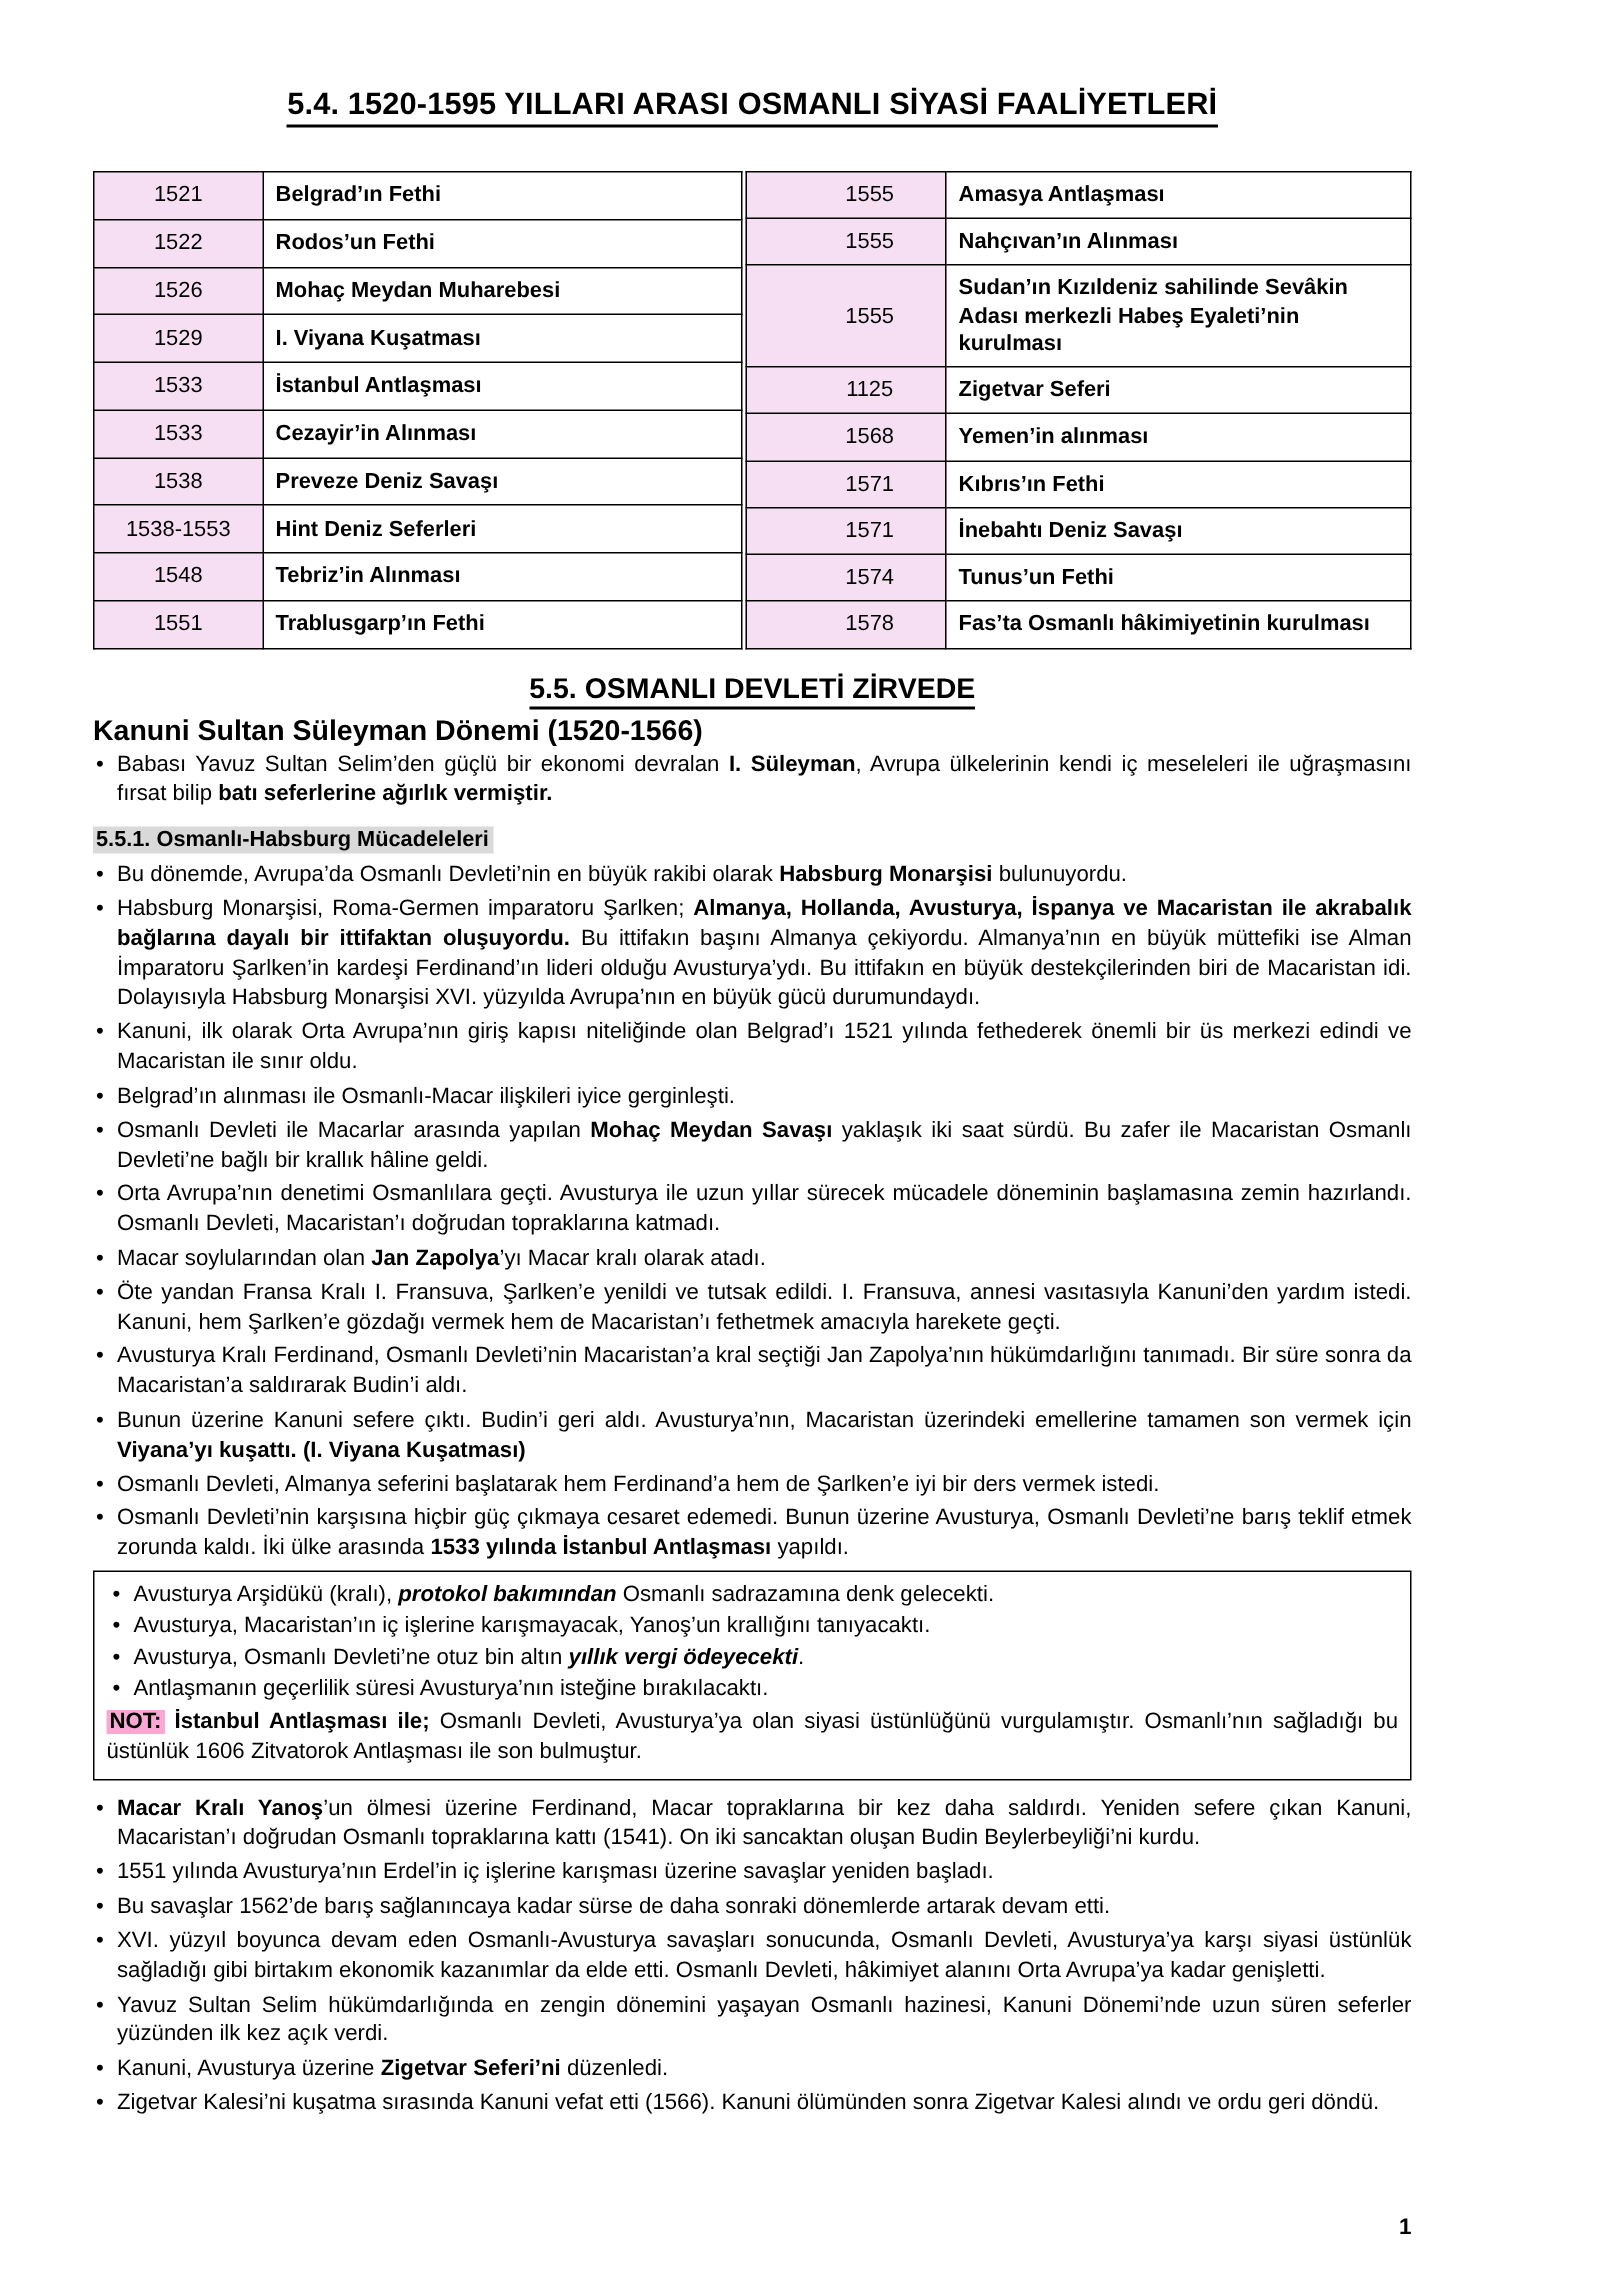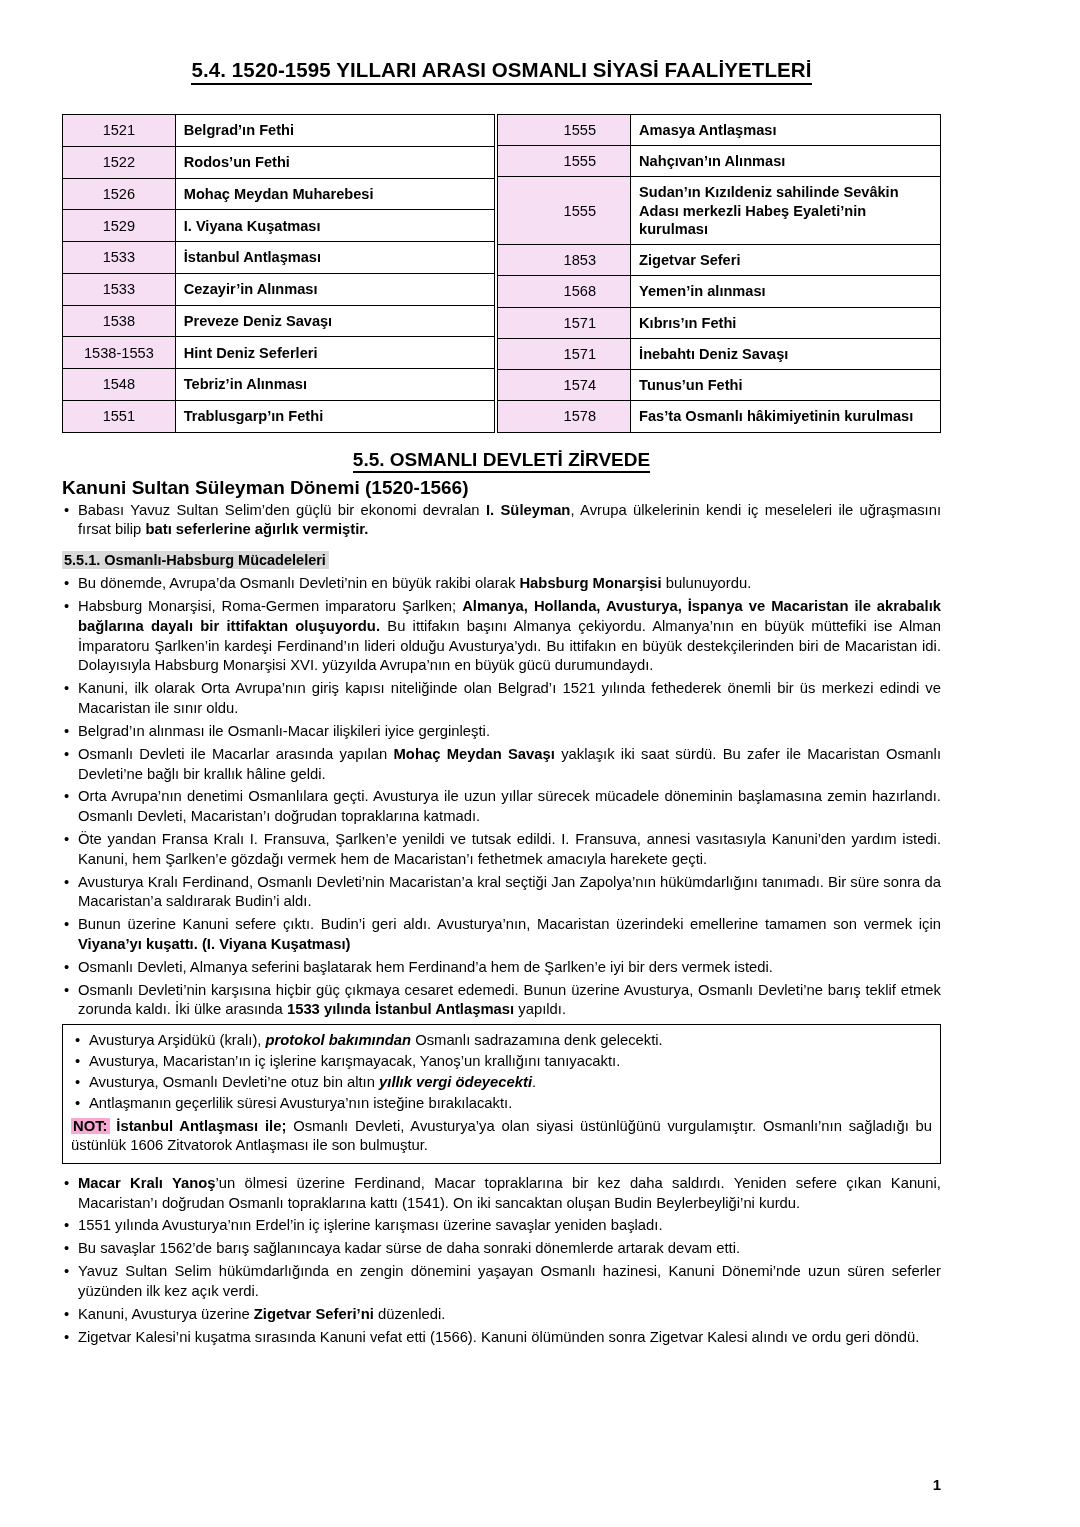--- a/index.html
+++ b/index.html
@@ -208,21 +208,21 @@
         </tr>
         <tr>
           <td class="year">1555</td>
           <td class="evtxt">Nahçıvan’ın Alınması</td>
         </tr>
         <tr>
           <td class="year">1555</td>
           <td class="evtxt">Sudan’ın Kızıldeniz sahilinde Sevâkin Adası merkezli Habeş Eyaleti’nin kurulması</td>
         </tr>
         <tr>
-          <td class="year">1853</td>
+          <td class="year">1125</td>
           <td class="evtxt">Zigetvar Seferi</td>
         </tr>
         <tr>
           <td class="year">1568</td>
           <td class="evtxt">Yemen’in alınması</td>
         </tr>
         <tr>
           <td class="year">1571</td>
           <td class="evtxt">Kıbrıs’ın Fethi</td>
         </tr>
@@ -252,20 +252,21 @@
 
   <div class="sub-head-hl">5.5.1. Osmanlı-Habsburg Mücadeleleri</div>
 
   <ul class="bullets">
     <li>Bu dönemde, Avrupa’da Osmanlı Devleti’nin en büyük rakibi olarak <b>Habsburg Monarşisi</b> bulunuyordu.</li>
     <li>Habsburg Monarşisi, Roma-Germen imparatoru Şarlken; <b>Almanya, Hollanda, Avusturya, İspanya ve Macaristan ile akrabalık bağlarına dayalı bir ittifaktan oluşuyordu.</b> Bu ittifakın başını Almanya çekiyordu. Almanya’nın en büyük müttefiki ise Alman İmparatoru Şarlken’in kardeşi Ferdinand’ın lideri olduğu Avusturya’ydı. Bu ittifakın en büyük destekçilerinden biri de Macaristan idi. Dolayısıyla Habsburg Monarşisi XVI. yüzyılda Avrupa’nın en büyük gücü durumundaydı.</li>
     <li>Kanuni, ilk olarak Orta Avrupa’nın giriş kapısı niteliğinde olan Belgrad’ı 1521 yılında fethederek önemli bir üs merkezi edindi ve Macaristan ile sınır oldu.</li>
     <li>Belgrad’ın alınması ile Osmanlı-Macar ilişkileri iyice gerginleşti.</li>
     <li>Osmanlı Devleti ile Macarlar arasında yapılan <b>Mohaç Meydan Savaşı</b> yaklaşık iki saat sürdü. Bu zafer ile Macaristan Osmanlı Devleti’ne bağlı bir krallık hâline geldi.</li>
     <li>Orta Avrupa’nın denetimi Osmanlılara geçti. Avusturya ile uzun yıllar sürecek mücadele döneminin başlamasına zemin hazırlandı. Osmanlı Devleti, Macaristan’ı doğrudan topraklarına katmadı.</li>
+    <li>Macar soylularından olan <b>Jan Zapolya</b>’yı Macar kralı olarak atadı.</li>
     <li>Öte yandan Fransa Kralı I. Fransuva, Şarlken’e yenildi ve tutsak edildi. I. Fransuva, annesi vasıtasıyla Kanuni’den yardım istedi. Kanuni, hem Şarlken’e gözdağı vermek hem de Macaristan’ı fethetmek amacıyla harekete geçti.</li>
     <li>Avusturya Kralı Ferdinand, Osmanlı Devleti’nin Macaristan’a kral seçtiği Jan Zapolya’nın hükümdarlığını tanımadı. Bir süre sonra da Macaristan’a saldırarak Budin’i aldı.</li>
     <li>Bunun üzerine Kanuni sefere çıktı. Budin’i geri aldı. Avusturya’nın, Macaristan üzerindeki emellerine tamamen son vermek için <b>Viyana’yı kuşattı. (I. Viyana Kuşatması)</b></li>
     <li>Osmanlı Devleti, Almanya seferini başlatarak hem Ferdinand’a hem de Şarlken’e iyi bir ders vermek istedi.</li>
     <li>Osmanlı Devleti’nin karşısına hiçbir güç çıkmaya cesaret edemedi. Bunun üzerine Avusturya, Osmanlı Devleti’ne barış teklif etmek zorunda kaldı. İki ülke arasında <b>1533 yılında İstanbul Antlaşması</b> yapıldı.</li>
   </ul>
 
   <div class="box">
     <ul class="bullets">
       <li>Avusturya Arşidükü (kralı), <b><i>protokol bakımından</i></b> Osmanlı sadrazamına denk gelecekti.</li>
@@ -273,19 +274,20 @@
       <li>Avusturya, Osmanlı Devleti’ne otuz bin altın <b><i>yıllık vergi ödeyecekti</i></b>.</li>
       <li>Antlaşmanın geçerlilik süresi Avusturya’nın isteğine bırakılacaktı.</li>
     </ul>
     <div class="note-line"><span class="note-tag">NOT:</span> <b>İstanbul Antlaşması ile;</b> Osmanlı Devleti, Avusturya’ya olan siyasi üstünlüğünü vurgulamıştır. Osmanlı’nın sağladığı bu üstünlük 1606 Zitvatorok Antlaşması ile son bulmuştur.</div>
   </div>
 
   <ul class="bullets after-box">
     <li><b>Macar Kralı Yanoş</b>’un ölmesi üzerine Ferdinand, Macar topraklarına bir kez daha saldırdı. Yeniden sefere çıkan Kanuni, Macaristan’ı doğrudan Osmanlı topraklarına kattı (1541). On iki sancaktan oluşan Budin Beylerbeyliği’ni kurdu.</li>
     <li>1551 yılında Avusturya’nın Erdel’in iç işlerine karışması üzerine savaşlar yeniden başladı.</li>
     <li>Bu savaşlar 1562’de barış sağlanıncaya kadar sürse de daha sonraki dönemlerde artarak devam etti.</li>
+    <li>XVI. yüzyıl boyunca devam eden Osmanlı-Avusturya savaşları sonucunda, Osmanlı Devleti, Avusturya’ya karşı siyasi üstünlük sağladığı gibi birtakım ekonomik kazanımlar da elde etti. Osmanlı Devleti, hâkimiyet alanını Orta Avrupa’ya kadar genişletti.</li>
     <li>Yavuz Sultan Selim hükümdarlığında en zengin dönemini yaşayan Osmanlı hazinesi, Kanuni Dönemi’nde uzun süren seferler yüzünden ilk kez açık verdi.</li>
     <li>Kanuni, Avusturya üzerine <b>Zigetvar Seferi’ni</b> düzenledi.</li>
     <li>Zigetvar Kalesi’ni kuşatma sırasında Kanuni vefat etti (1566). Kanuni ölümünden sonra Zigetvar Kalesi alındı ve ordu geri döndü.</li>
   </ul>
 
   <div class="page-num">1</div>
 </div>
 
 </body></html>

